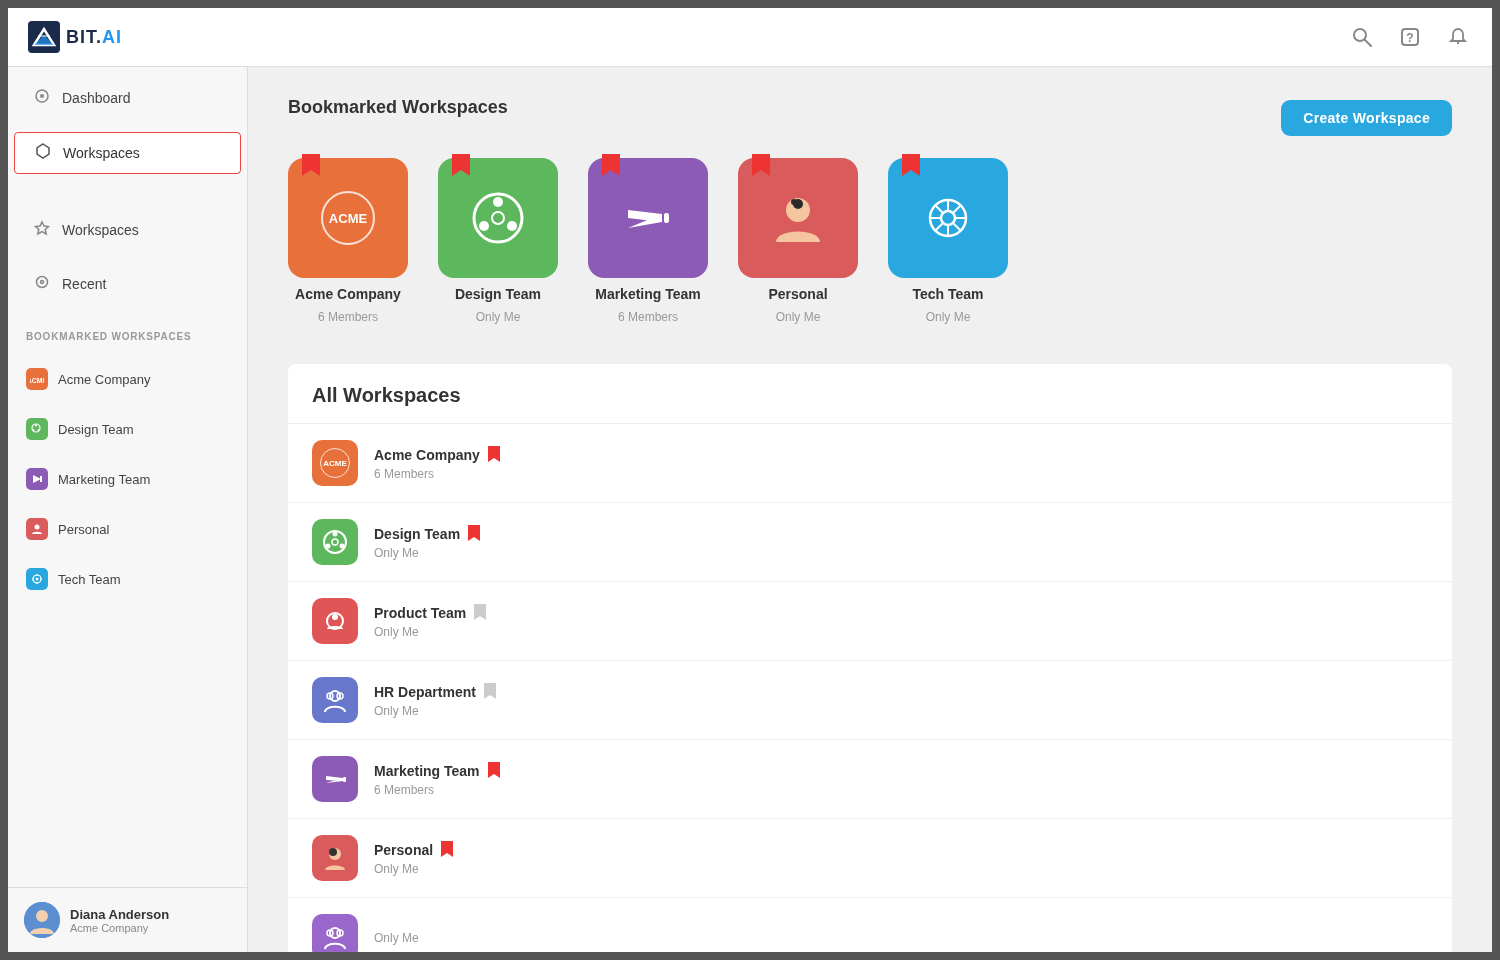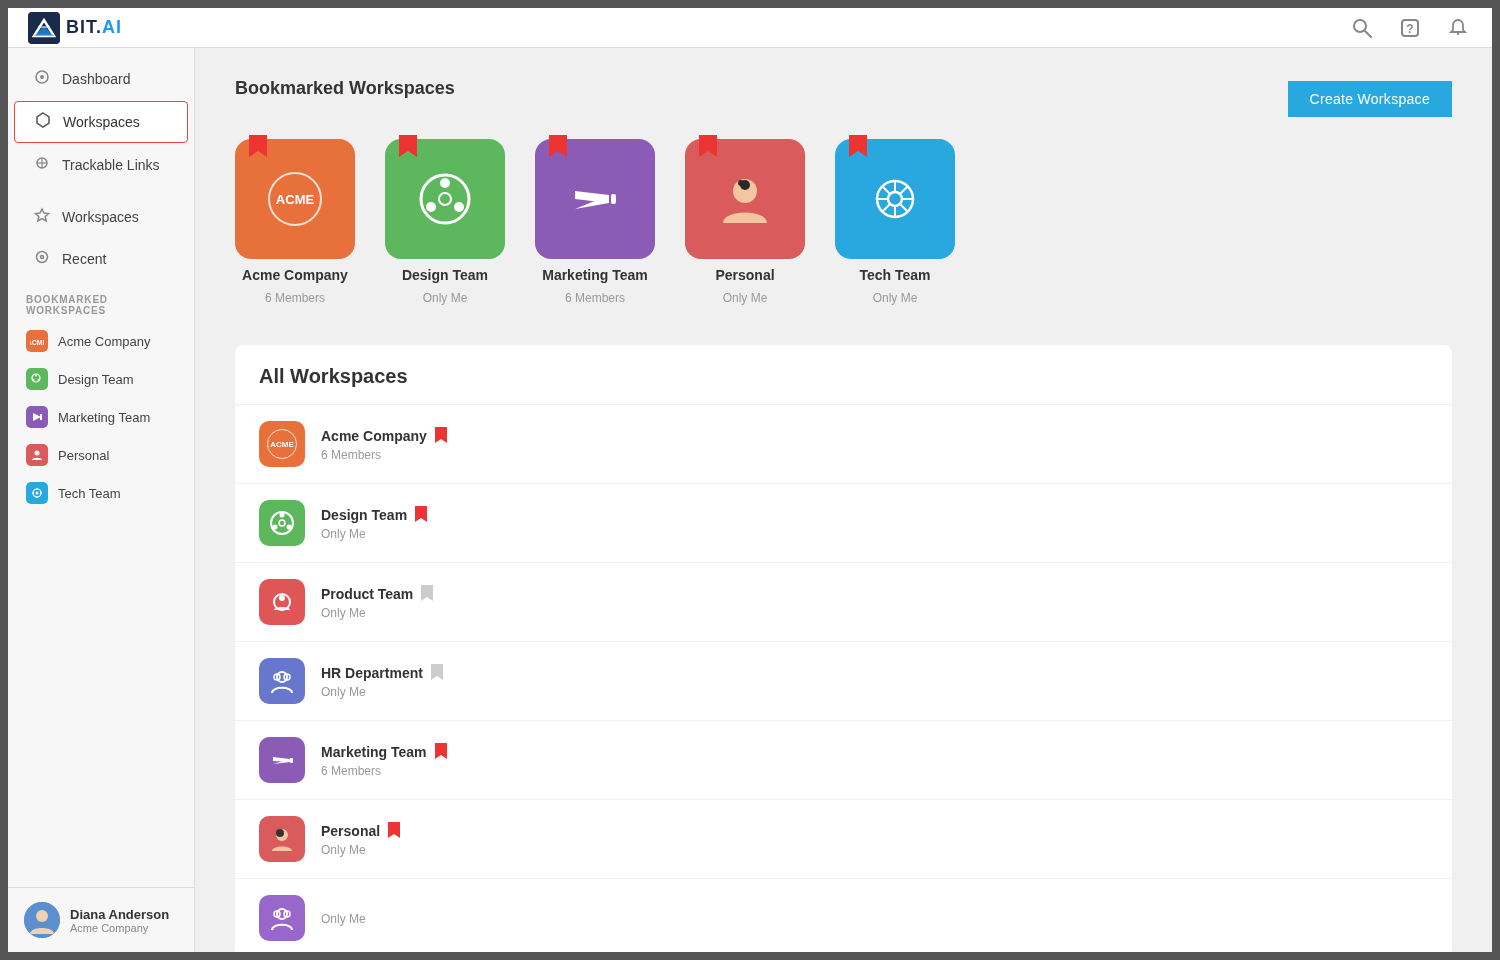--- a/index.html
+++ b/index.html
@@ -3,47 +3,47 @@
   <meta charset="utf-8">
   <style>
     * { box-sizing: border-box; margin: 0; padding: 0; }
     body { font-family: -apple-system, BlinkMacSystemFont, 'Segoe UI', sans-serif; background: #e8e8e8; display: flex; height: 960px; width: 1500px; overflow: hidden; }
 
     
     .app-frame { border: 8px solid #555; width: 100%; height: 100%; display: flex; flex-direction: column; background: #f0f0f0; }
     .app-inner { display: flex; flex: 1; overflow: hidden; }
 
     
-    .top-bar { height: 40px; background: #fff; display: flex; align-items: center; justify-content: space-between; padding: 0 20px; border-bottom: 1px solid #ddd; }
+    .top-bar { height: 59px; background: #fff; display: flex; align-items: center; justify-content: space-between; padding: 0 20px; border-bottom: 1px solid #ddd; }
     .logo { display: flex; align-items: center; gap: 6px; }
     .logo-icon { width: 32px; height: 32px; }
     .top-icons { display: flex; gap: 20px; align-items: center; }
     .top-icon { width: 28px; height: 28px; cursor: pointer; color: #666; font-size: 18px; display: flex; align-items: center; justify-content: center; }
 
     
-    .sidebar { width: 187px; background: #f7f7f7; border-right: 1px solid #ddd; display: flex; flex-direction: column; padding-top: 10px; }
+    .sidebar { width: 240px; background: #f7f7f7; border-right: 1px solid #ddd; display: flex; flex-direction: column; padding-top: 10px; gap: 12px; }
     .sidebar-item { display: flex; align-items: center; gap: 10px; padding: 10px 18px; cursor: pointer; font-size: 14px; color: #444; border-radius: 4px; margin: 1px 6px; }
     .sidebar-item.active { background: #fff; border: 1.5px solid #e44; color: #333; font-weight: 500; }
     .sidebar-icon { font-size: 16px; color: #888; width: 20px; text-align: center; }
     .sidebar-section { font-size: 10px; color: #999; font-weight: 600; letter-spacing: 0.8px; padding: 14px 18px 6px; text-transform: uppercase; }
     .sidebar-workspace-item { display: flex; align-items: center; gap: 10px; padding: 8px 18px; cursor: pointer; font-size: 13px; color: #444; }
     .ws-dot { width: 22px; height: 22px; border-radius: 5px; display: flex; align-items: center; justify-content: center; font-size: 9px; color: #fff; font-weight: 700; flex-shrink: 0; }
     .sidebar-footer { margin-top: auto; padding: 14px 16px; border-top: 1px solid #ddd; display: flex; align-items: center; gap: 10px; background: #f7f7f7; }
     .avatar { width: 36px; height: 36px; border-radius: 50%; background: #4a90d9; display: flex; align-items: center; justify-content: center; overflow: hidden; flex-shrink: 0; }
     .footer-text { font-size: 13px; }
     .footer-name { font-weight: 600; color: #333; }
     .footer-company { color: #888; font-size: 11px; }
 
     
     .main { flex: 1; overflow-y: auto; padding: 30px 40px; background: #f0f0f0; }
 
     
     .section-title { font-size: 18px; font-weight: 600; color: #333; margin-bottom: 20px; }
     .section-header { display: flex; align-items: center; justify-content: space-between; margin-bottom: 20px; }
-    .create-btn { background: #29a8e0; color: #fff; border: none; padding: 10px 22px; border-radius: 0; font-size: 14px; font-weight: 400; cursor: pointer; letter-spacing: 0.3px; }
+    .create-btn { background: #29a8e0; color: #fff; border: none; padding: 10px 22px; border-radius: 9px; font-size: 14px; font-weight: 700; cursor: pointer; letter-spacing: 0.3px; }
 
     .bookmarked-grid { display: flex; gap: 30px; margin-bottom: 40px; }
     .ws-card { display: flex; flex-direction: column; align-items: center; gap: 8px; cursor: pointer; }
     .ws-card-icon { width: 120px; height: 120px; border-radius: 16px; display: flex; align-items: center; justify-content: center; position: relative; }
     .ws-card-icon .bookmark-flag { position: absolute; top: -4px; left: 12px; color: #e33; font-size: 20px; }
     .ws-card-label { font-size: 14px; font-weight: 600; color: #333; text-align: center; }
     .ws-card-sub { font-size: 12px; color: #999; text-align: center; }
 
     
     .all-section { background: #fff; border-radius: 8px; padding: 0; }
@@ -114,30 +114,20 @@
 
       <div class="sidebar-item active">
         <span class="sidebar-icon">
           <svg width="16" height="16" viewBox="0 0 16 16">
               <path d="M8 1 L14 5 L14 11 L8 15 L2 11 L2 5 Z" fill="none" stroke="#555" stroke-width="1.5"></path>
             </svg>
         </span>
         <span>Workspaces</span>
       </div>
 
-      <div class="sidebar-item">
-        <span class="sidebar-icon">
-          <svg width="16" height="16" viewBox="0 0 16 16">
-              <circle cx="8" cy="8" r="5" fill="none" stroke="#888" stroke-width="1.5"></circle>
-              <line x1="8" y1="3" x2="8" y2="13" stroke="#888" stroke-width="1.2"></line>
-              <line x1="3" y1="8" x2="13" y2="8" stroke="#888" stroke-width="1.2"></line>
-            </svg>
-        </span>
-        <span>Trackable Links</span>
-      </div>
 
       <div style="height: 10px;"></div>
 
       <div class="sidebar-item">
         <span class="sidebar-icon">
           <svg width="16" height="16" viewBox="0 0 16 16">
               <polygon points="8,2 10,6 14.5,6.5 11.2,9.5 12.2,14 8,11.5 3.8,14 4.8,9.5 1.5,6.5 6,6" fill="none" stroke="#888" stroke-width="1.5"></polygon>
             </svg>
         </span>
         <span>Workspaces</span>

